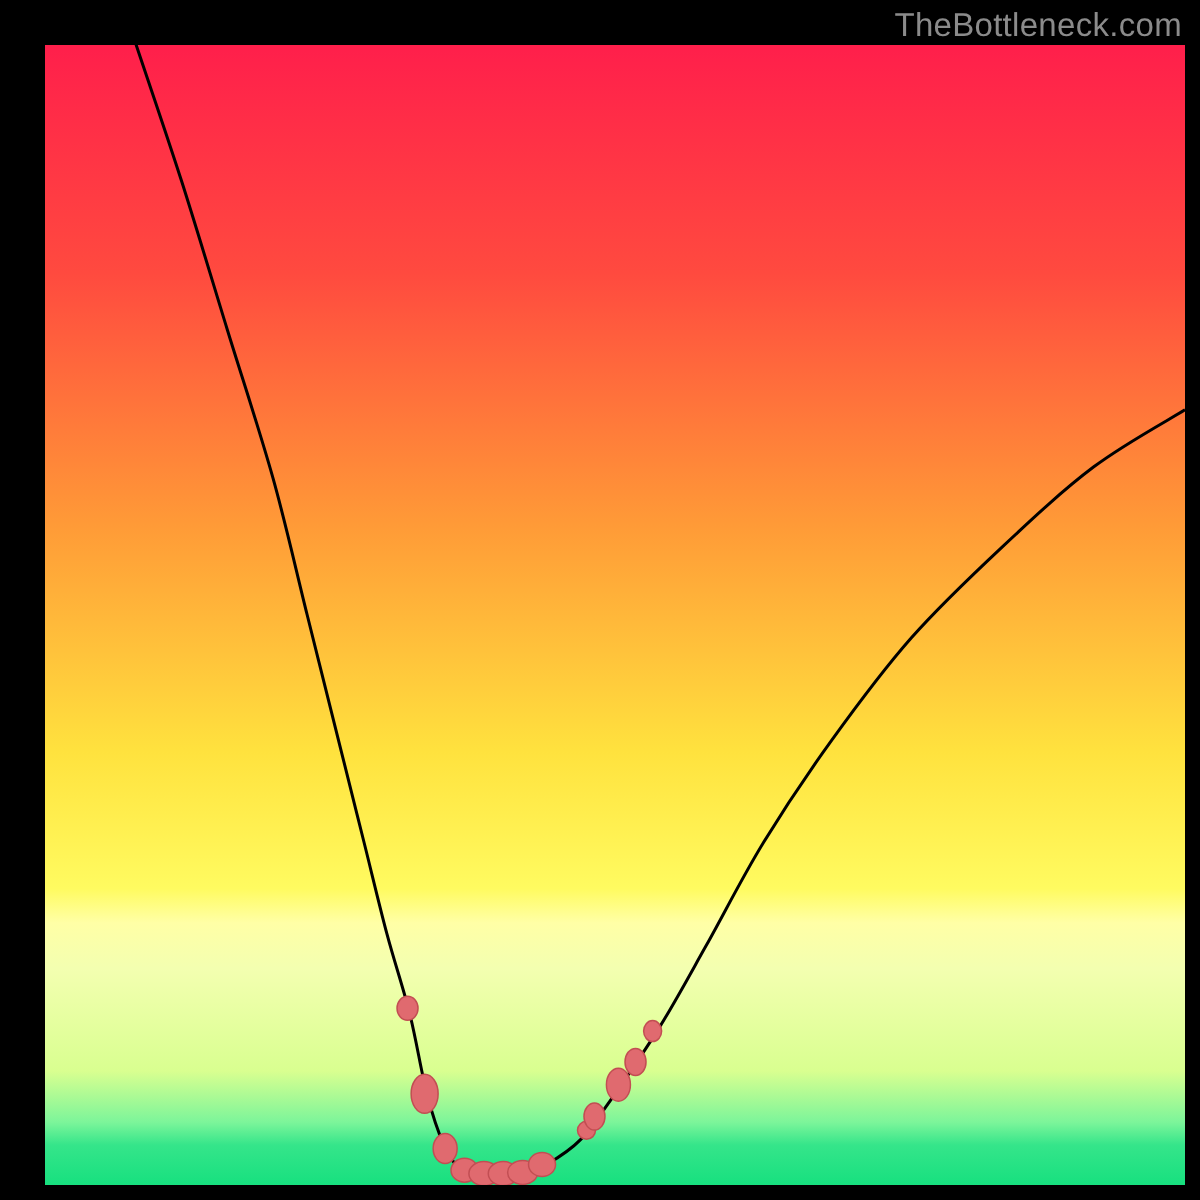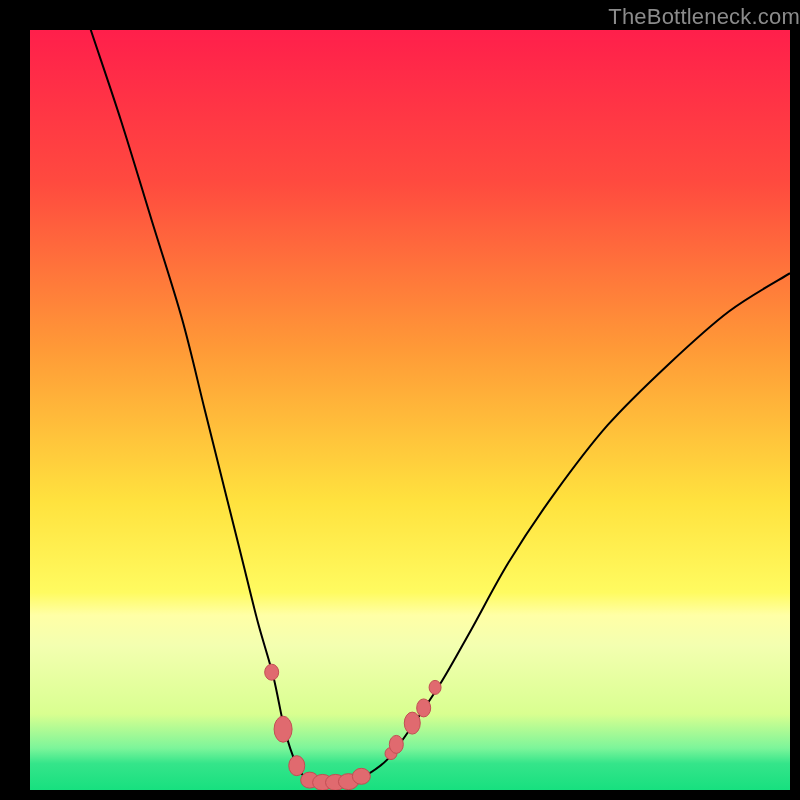--- a/index.html
+++ b/index.html
@@ -12,21 +12,21 @@
     font-family: Arial, Helvetica, sans-serif;
   }
   .stage {
     position: relative;
     width: 800px;
     height: 800px;
   }
   .watermark {
     position: absolute;
     top: 4px;
-    right: 0;
+    right: 12px;
     font-size: 22px;
     font-weight: 500;
     color: #8b8b8b;
     letter-spacing: 0.2px;
     z-index: 50;
     user-select: none;
   }
   svg.plot {
     position: absolute;
     top: 0;

